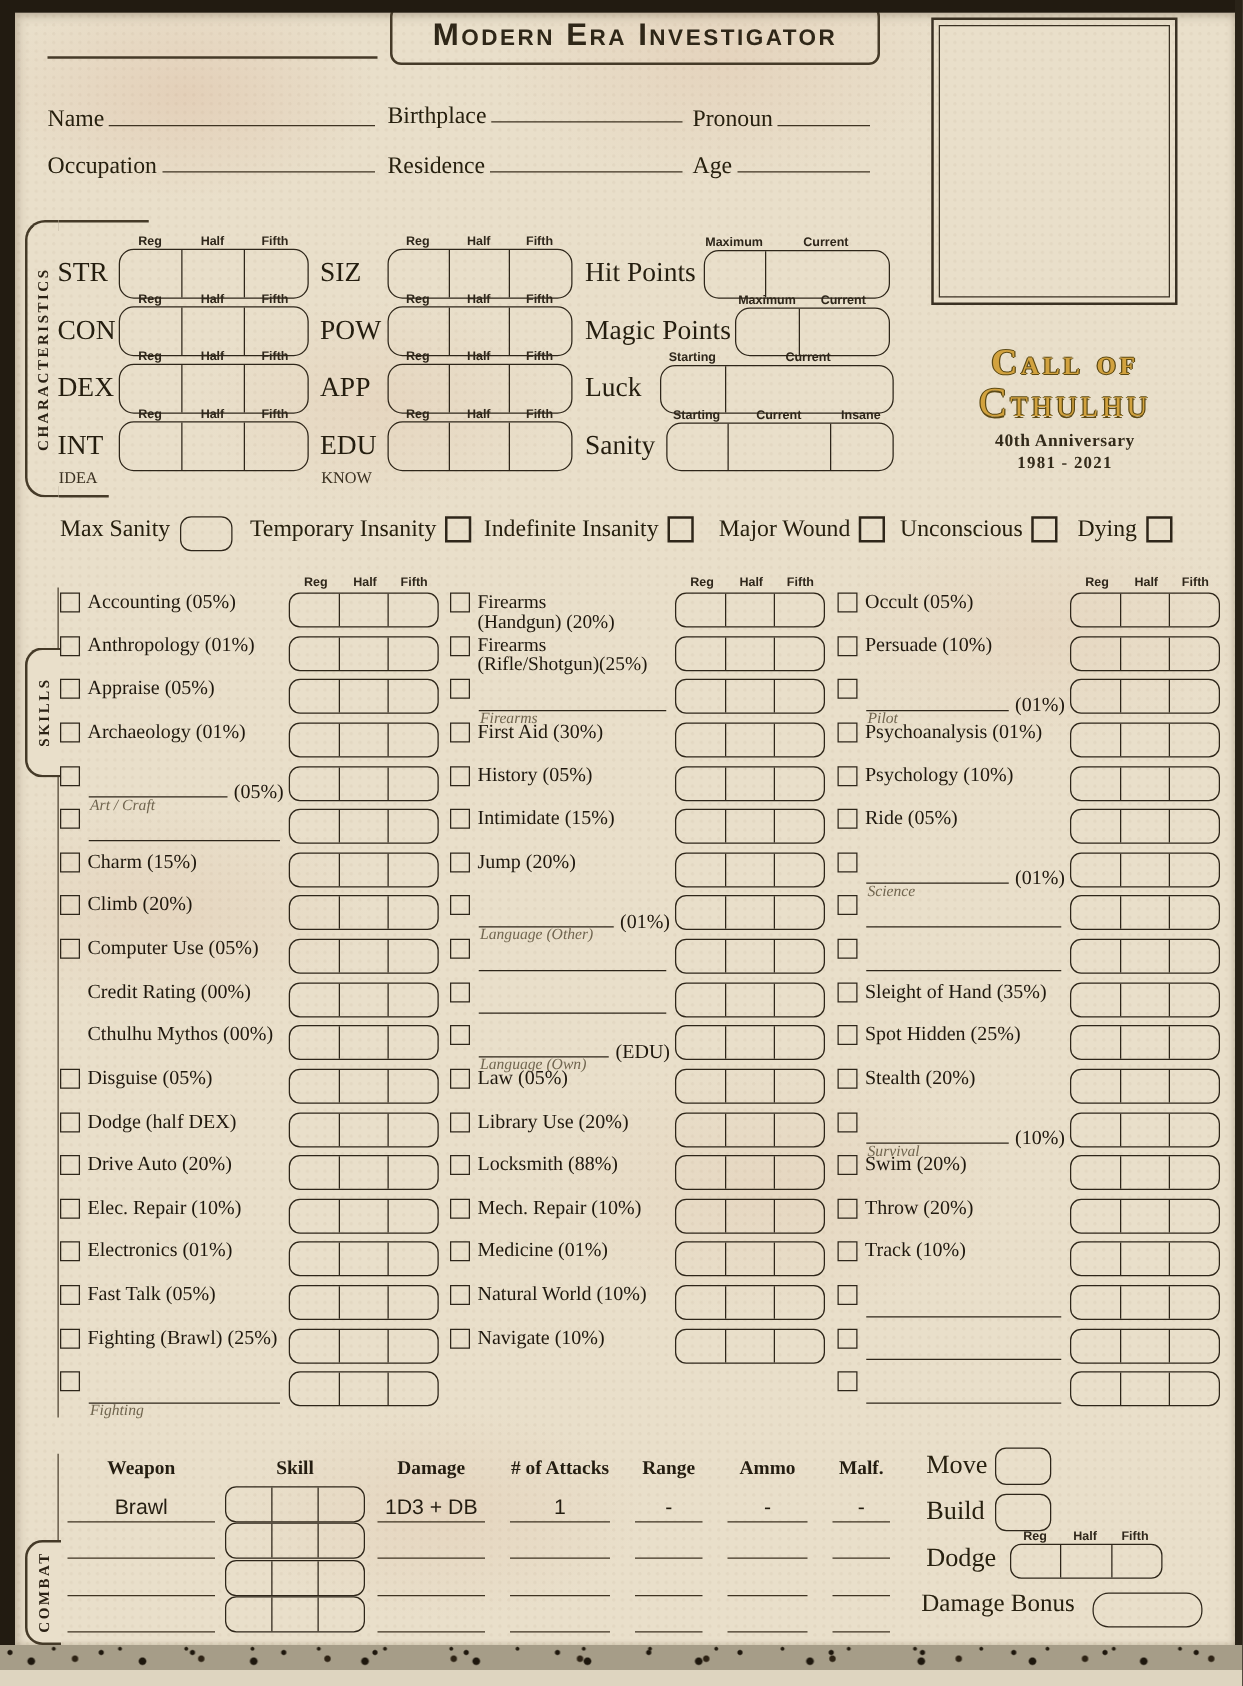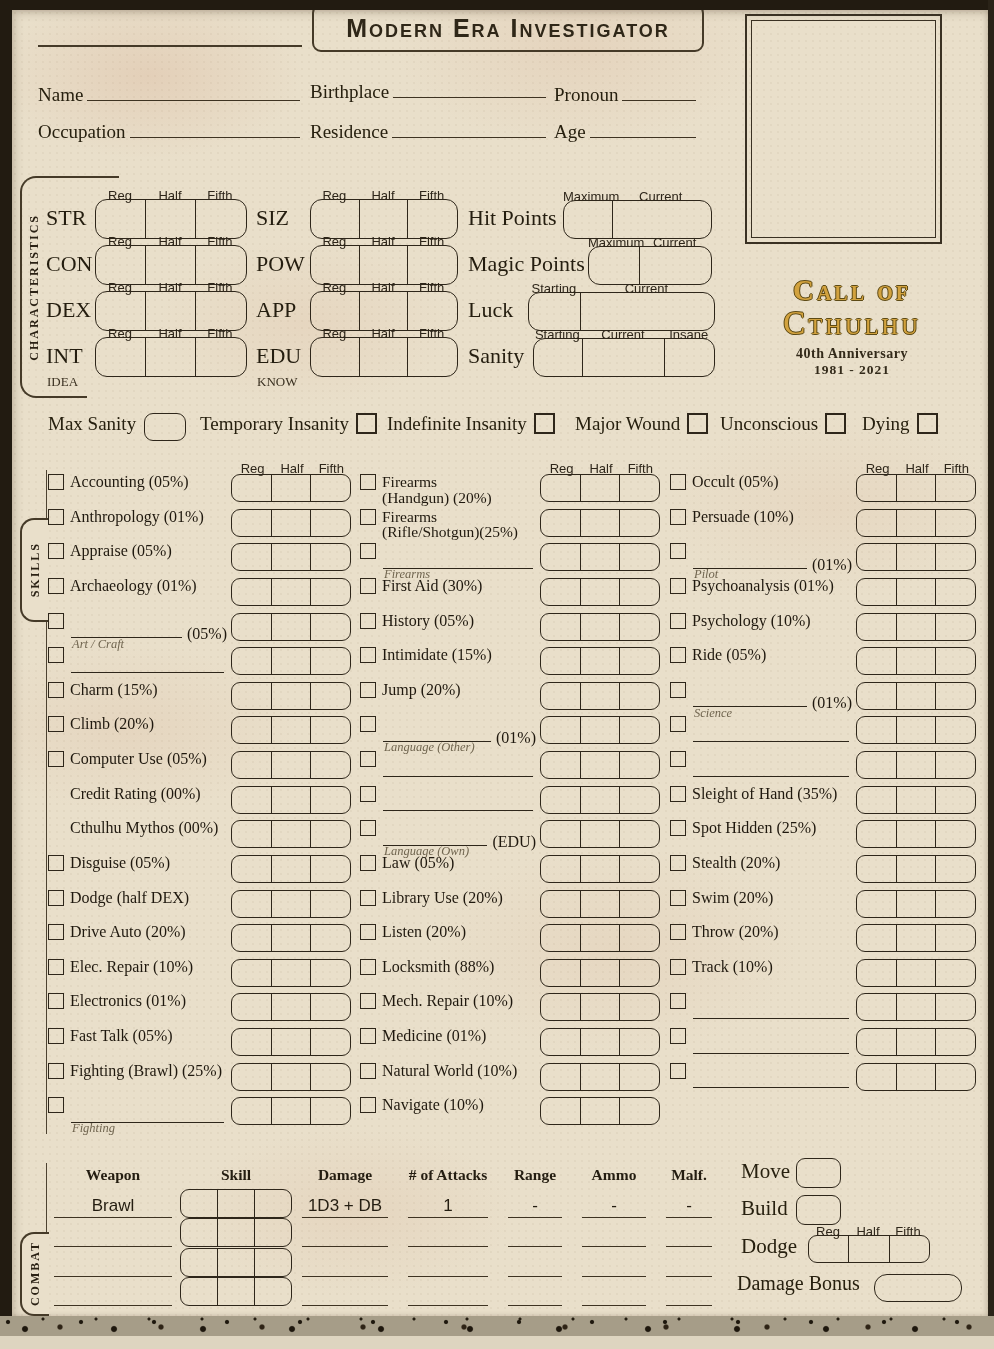--- a/index.html
+++ b/index.html
@@ -66,21 +66,21 @@
   .combat-line{position:absolute;left:46px;top:1163px;height:148px;border-left:1.7px solid #4d4231;}
 
   
   .char-label{position:absolute;display:flex;flex-direction:column;justify-content:center;height:38px;}
   .char-name{font-size:22px;color:#241d0f;line-height:1;}
   .char-sub{position:absolute;top:37px;left:1px;font-size:13px;color:#3a3020;}
   .char-box{position:absolute;border:1.8px solid #2e261a;border-radius:12px;display:flex;}
   .ccell{height:100%;border-right:1.6px solid #2e261a;box-sizing:border-box;}
   .ccell:last-child{border-right:none;}
   .minis{position:absolute;display:flex;}
-  .mini{text-align:center;font-family:"Liberation Sans",sans-serif;font-weight:normal;font-size:13px;
+  .mini{text-align:center;font-family:"Liberation Sans",sans-serif;font-weight:bold;font-size:10px;
     color:#2e261a;line-height:1;}
 
   
   .logo{position:absolute;left:733px;top:276px;width:238px;text-align:center;line-height:1;}
   .logo-l1{font-weight:bold;font-variant:small-caps;font-size:29px;letter-spacing:3px;color:#d2a23e;
     text-shadow:-1px 0 #5d4a15,1px 0 #5d4a15,0 -1px #5d4a15,0 1px #5d4a15;}
   .logo-l2{font-weight:normal;font-variant:small-caps;font-size:33px;letter-spacing:3px;color:#d2a23e;margin-top:2px;
     text-shadow:-1px 0 #5d4a15,1px 0 #5d4a15,0 -1px #5d4a15,0 1px #5d4a15;}
   .logo-ann{margin-top:7px;font-weight:bold;font-size:14px;color:#332a1a;letter-spacing:.5px;}
   .logo-years{margin-top:2px;font-weight:bold;font-size:13.5px;color:#332a1a;letter-spacing:1px;}
@@ -861,35 +861,20 @@
           <span class="scell"></span>
           <span class="scell"></span>
         </span>
       </div>
       <div class="skill-row">
         <span class="cbwrap">
           <span class="cb"></span>
         </span>
         <div class="skill-mid">
           <span class="slabel">
-            <span class="l1">Listen (20%)</span>
-          </span>
-        </div>
-        <span class="skill-box">
-          <span class="scell"></span>
-          <span class="scell"></span>
-          <span class="scell"></span>
-        </span>
-      </div>
-      <div class="skill-row">
-        <span class="cbwrap">
-          <span class="cb"></span>
-        </span>
-        <div class="skill-mid">
-          <span class="slabel">
             <span class="l1">Locksmith (88%)</span>
           </span>
         </div>
         <span class="skill-box">
           <span class="scell"></span>
           <span class="scell"></span>
           <span class="scell"></span>
         </span>
       </div>
       <div class="skill-row">
@@ -1117,20 +1102,35 @@
       </div>
       <div class="skill-row">
         <span class="cbwrap">
           <span class="cb"></span>
         </span>
         <div class="skill-mid">
           <span class="slabel">
             <span class="l1">Stealth (20%)</span>
           </span>
         </div>
+        <span class="skill-box">
+          <span class="scell"></span>
+          <span class="scell"></span>
+          <span class="scell"></span>
+        </span>
+      </div>
+      <div class="skill-row">
+        <span class="cbwrap">
+          <span class="cb"></span>
+        </span>
+        <div class="skill-mid mid-blank">
+          <span class="wline"></span>
+          <span class="suffix">(10%)</span>
+        </div>
+        <span class="sublabel">Survival</span>
         <span class="skill-box">
           <span class="scell"></span>
           <span class="scell"></span>
           <span class="scell"></span>
         </span>
       </div>
       <div class="skill-row">
         <span class="cbwrap">
           <span class="cb"></span>
         </span>

